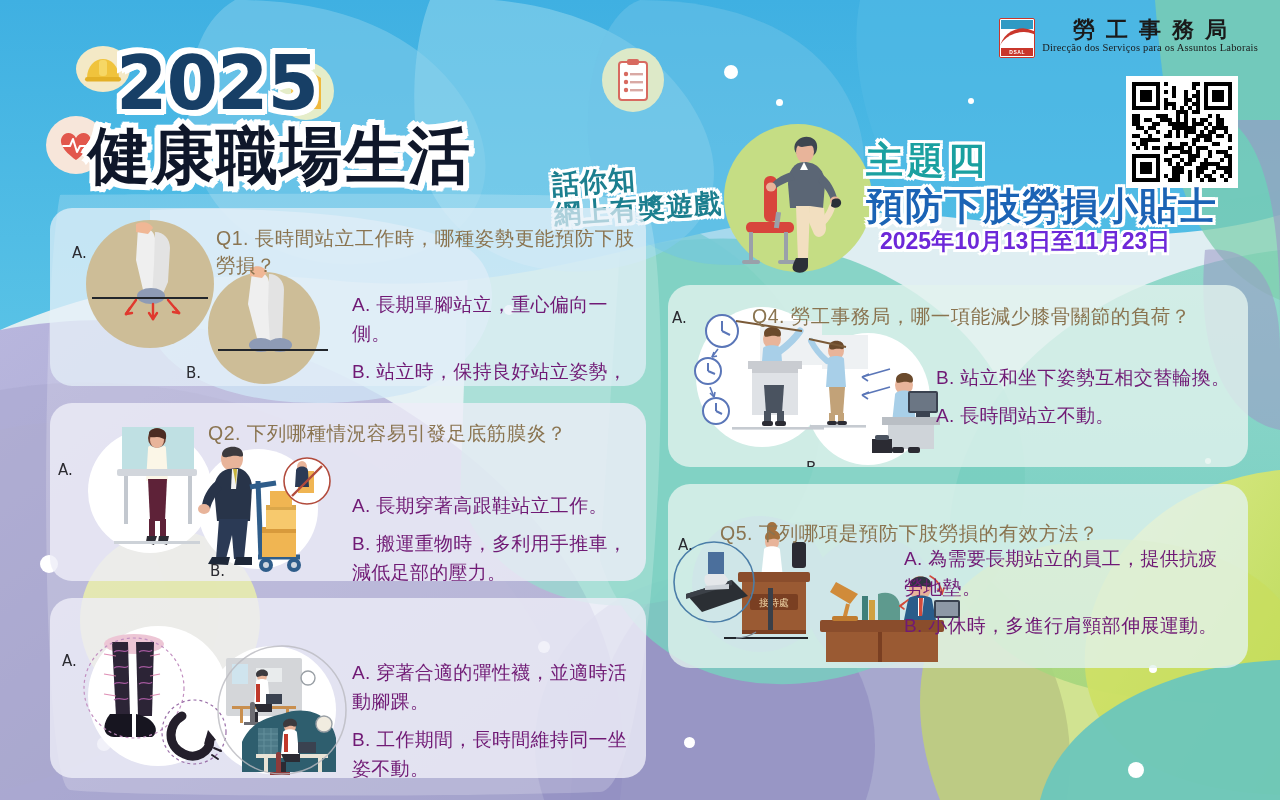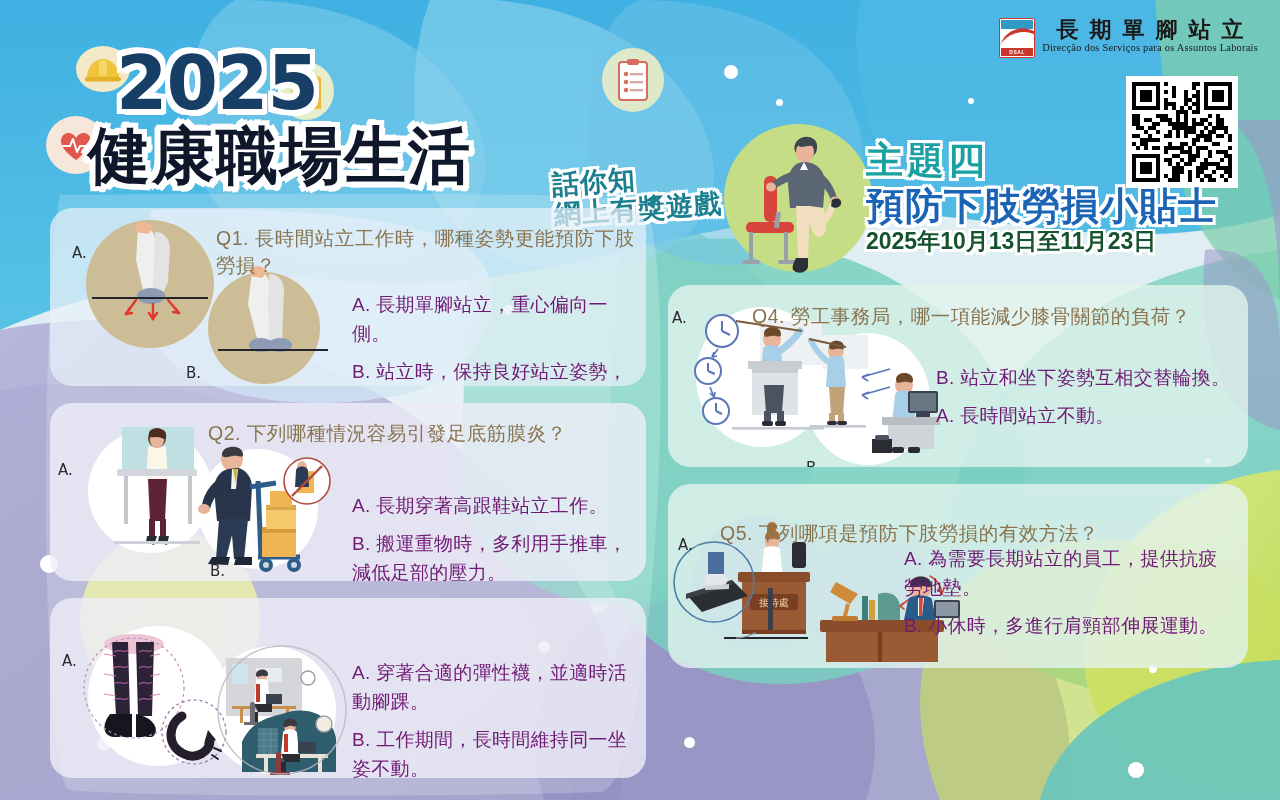--- a/index.html
+++ b/index.html
@@ -93,24 +93,25 @@
       -3px -3px 0 #fff, 3px -3px 0 #fff, -3px 3px 0 #fff, 3px 3px 0 #fff,
       -3px 0 0 #fff, 3px 0 0 #fff, 0 -3px 0 #fff, 0 3px 0 #fff;
   }
   .theme-name{
     font-size:38px;line-height:44px;font-weight:bold;color:#1b63b5;letter-spacing:1px;margin-top:2px;
     text-shadow:
       -3px -3px 0 #fff, 3px -3px 0 #fff, -3px 3px 0 #fff, 3px 3px 0 #fff,
       -3px 0 0 #fff, 3px 0 0 #fff, 0 -3px 0 #fff, 0 3px 0 #fff;
   }
   .theme-date{
-    font-size:23px;line-height:28px;font-weight:bold;color:#14532d;letter-spacing:0px;margin-top:-1px;
+    font-size:23px;line-height:28px;font-weight:bold;color:#6d28d9;letter-spacing:0px;margin-top:-1px;
     text-shadow:
       -2.5px -2.5px 0 #fff, 2.5px -2.5px 0 #fff, -2.5px 2.5px 0 #fff, 2.5px 2.5px 0 #fff,
       -2.5px 0 0 #fff, 2.5px 0 0 #fff, 0 -2.5px 0 #fff, 0 2.5px 0 #fff;
+    margin-left: 14px;
   }
 
   
   .mascot{position:absolute;left:718px;top:112px;width:168px;height:176px;}
 
   
   .card{
     position:absolute;border-radius:22px;overflow:hidden;
     background:rgba(255,255,255,0.62);
   }
@@ -261,21 +262,21 @@
 
   <div class="logo">
     <div class="logo-mark">
       <div class="lm-top"></div>
       <div class="lm-swoosh"></div>
       <div class="lm-white"></div>
       <div class="lm-base"></div>
       <div class="lm-text">DSAL</div>
     </div>
     <div class="logo-txt">
-      <div class="logo-cn">長期單腳站立</div>
+      <div class="logo-cn">勞工事務局</div>
       <div class="logo-pt">Direcção dos Serviços para os Assuntos Laborais</div>
     </div>
   </div>
 
   <div class="qr">
     <svg id="qrsvg" width="100" height="100" viewBox="0 0 25 25" shape-rendering="crispEdges" aria-hidden="true">
         <rect x="0" y="0" width="1" height="1" fill="#000000"></rect>
         <rect x="1" y="0" width="1" height="1" fill="#000000"></rect>
         <rect x="2" y="0" width="1" height="1" fill="#000000"></rect>
         <rect x="3" y="0" width="1" height="1" fill="#000000"></rect>

